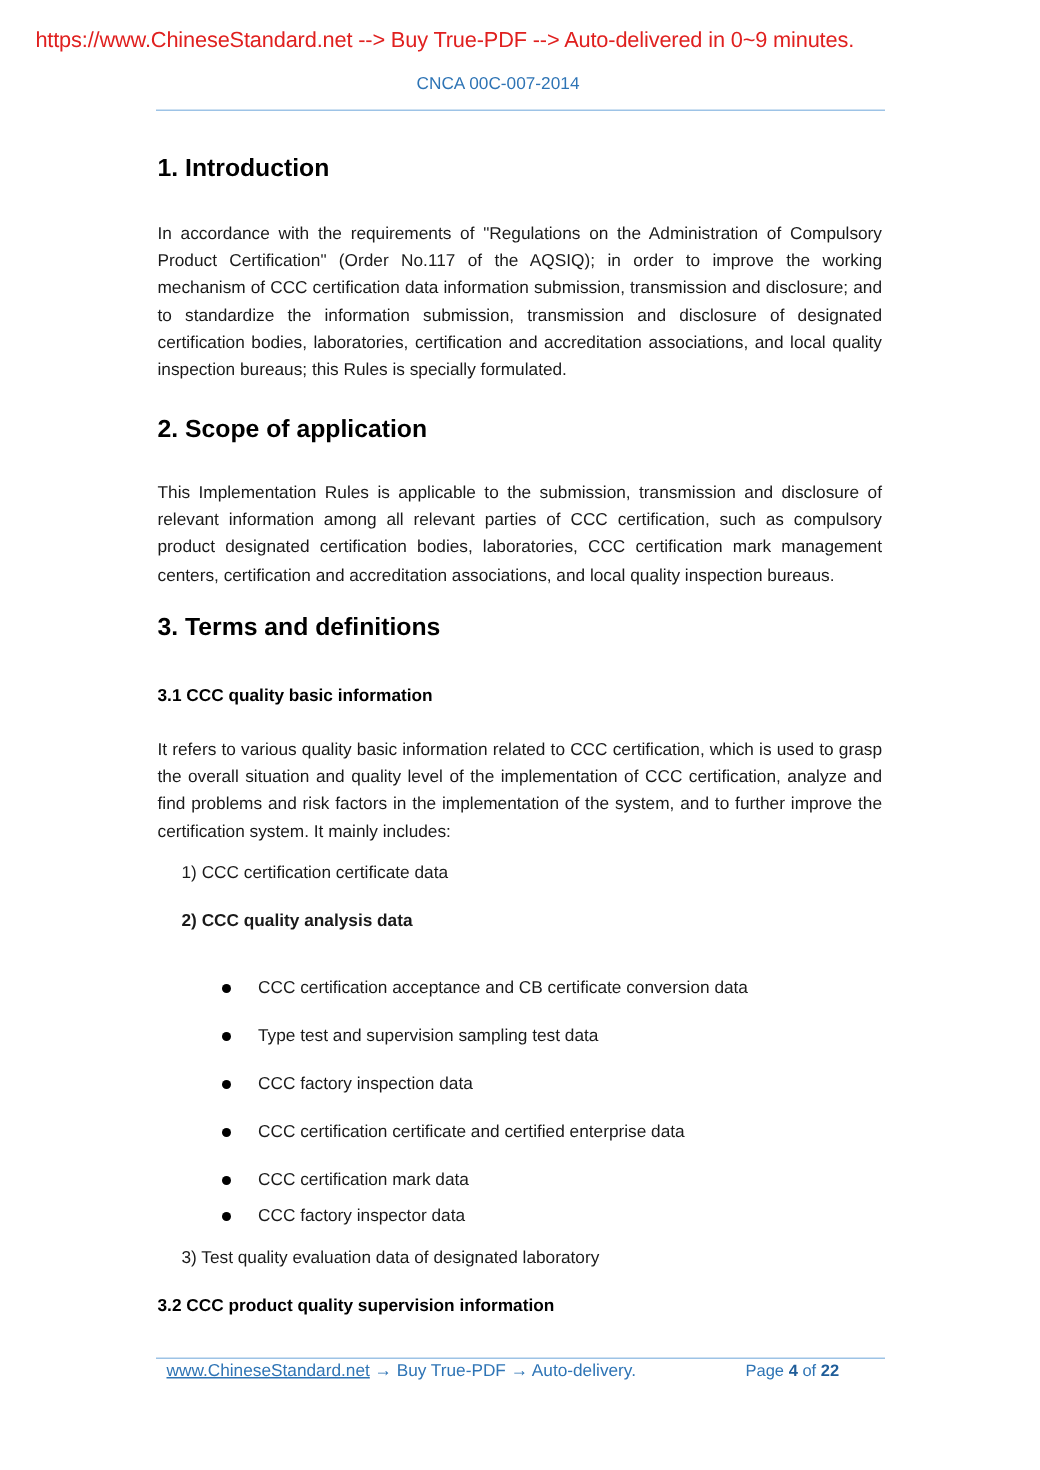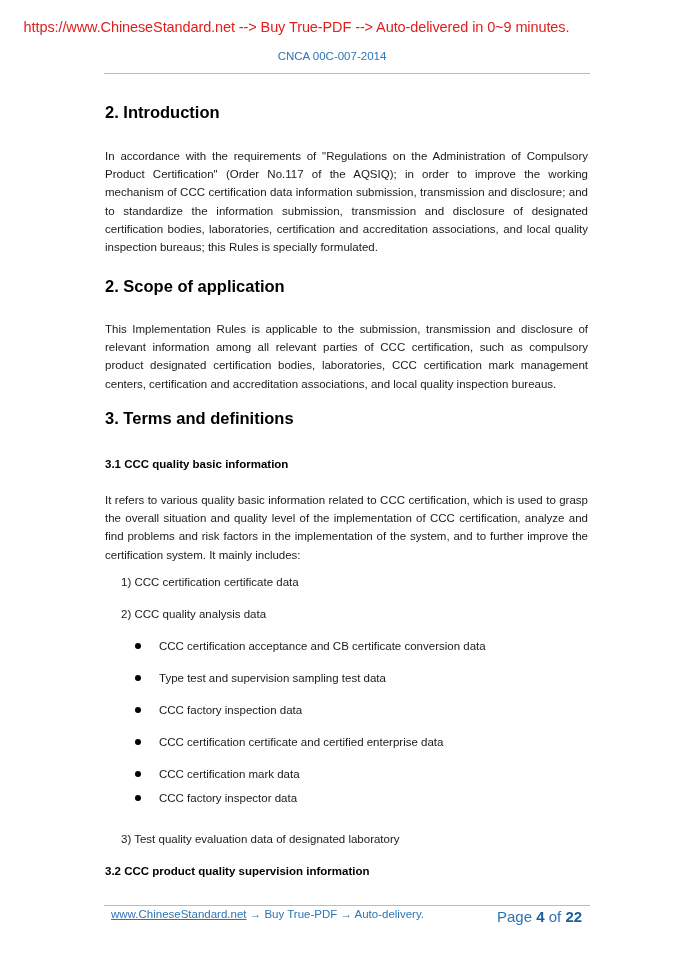--- a/index.html
+++ b/index.html
@@ -72,21 +72,21 @@
     .num-item {
       position: absolute;
       left: 121px;
       margin: 0;
       font-size: 11.5px;
       color: #1a1a1a;
     }
     .bullet-item {
       position: absolute;
       left: 135px;
-      margin: 0;
+      margin: 13px;
       font-size: 11.5px;
       color: #1a1a1a;
       display: flex;
       align-items: center;
     }
     .bullet-dot {
       display: inline-block;
       width: 6px;
       height: 6px;
       border-radius: 50%;
@@ -109,47 +109,47 @@
       color: #2e74b5;
     }
     .footer-left a {
       color: #2e74b5;
       text-decoration: underline;
     }
     .footer-right {
       position: absolute;
       top: 908px;
       left: 497px;
-      font-size: 15px;
+      font-size: 11px;
       color: #2e74b5;
     }
     .footer-right b {
       font-weight: bold;
       color: #1f5d99;
     }
   </style>
 </head>
 <body>
 
 <div class="banner">https://www.ChineseStandard.net --&gt; Buy True-PDF --&gt; Auto-delivered in 0~9 minutes.</div>
 <div class="doc-id">CNCA 00C-007-2014</div>
 <div class="header-rule"></div>
 
-<h1 class="section" style="top:103px;">2. Introduction</h1>
+<h1 class="section" style="top:103px;">1. Introduction</h1>
 <p class="para" style="top:147px;">In accordance with the requirements of "Regulations on the Administration of Compulsory Product Certification" (Order No.117 of the AQSIQ); in order to improve the working mechanism of CCC certification data information submission, transmission and disclosure; and to standardize the information submission, transmission and disclosure of designated certification bodies, laboratories, certification and accreditation associations, and local quality inspection bureaus; this Rules is specially formulated.</p>
 
 <h1 class="section" style="top:277px;">2. Scope of application</h1>
 <p class="para" style="top:320px;">This Implementation Rules is applicable to the submission, transmission and disclosure of relevant information among all relevant parties of CCC certification, such as compulsory product designated certification bodies, laboratories, CCC certification mark management centers, certification and accreditation associations, and local quality inspection bureaus.</p>
 
 <h1 class="section" style="top:409px;">3. Terms and definitions</h1>
 <h2 class="subsection" style="top:458px;">3.1 CCC quality basic information</h2>
 <p class="para" style="top:491px;">It refers to various quality basic information related to CCC certification, which is used to grasp the overall situation and quality level of the implementation of CCC certification, analyze and find problems and risk factors in the implementation of the system, and to further improve the certification system. It mainly includes:</p>
 
 <div class="num-item" style="top:576px;">1) CCC certification certificate data</div>
-<div class="num-item" style="top:608px;">2) CCC quality analysis data</div>
+<div class="num-item" style="top:608px;font-weight:bold;">2) CCC quality analysis data</div>
 
 <div class="bullet-item" style="top:640px;">
   <span class="bullet-dot"></span>
   <span>CCC certification acceptance and CB certificate conversion data</span>
 </div>
 <div class="bullet-item" style="top:672px;">
   <span class="bullet-dot"></span>
   <span>Type test and supervision sampling test data</span>
 </div>
 <div class="bullet-item" style="top:704px;justify-content:center;">

